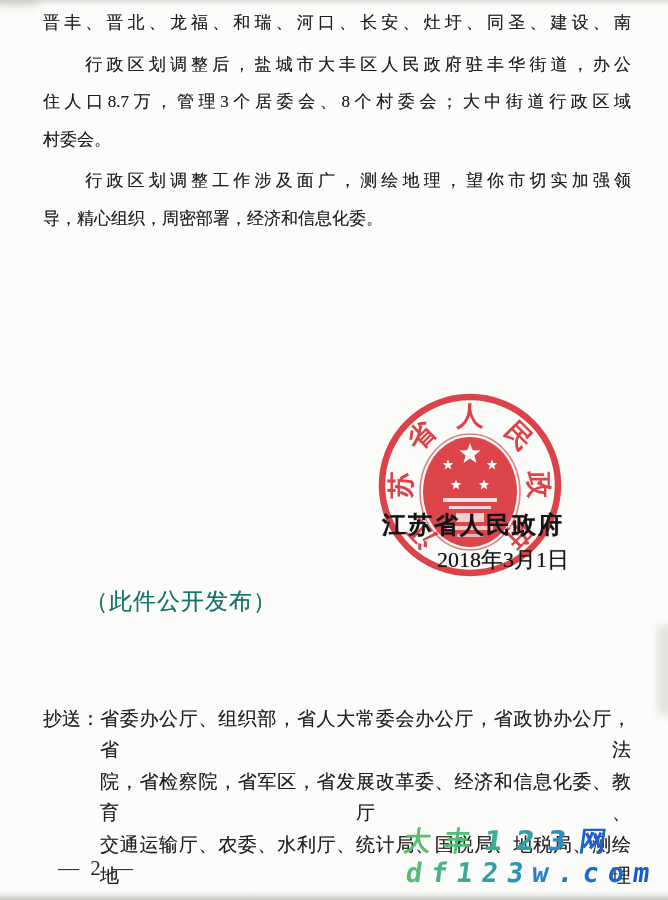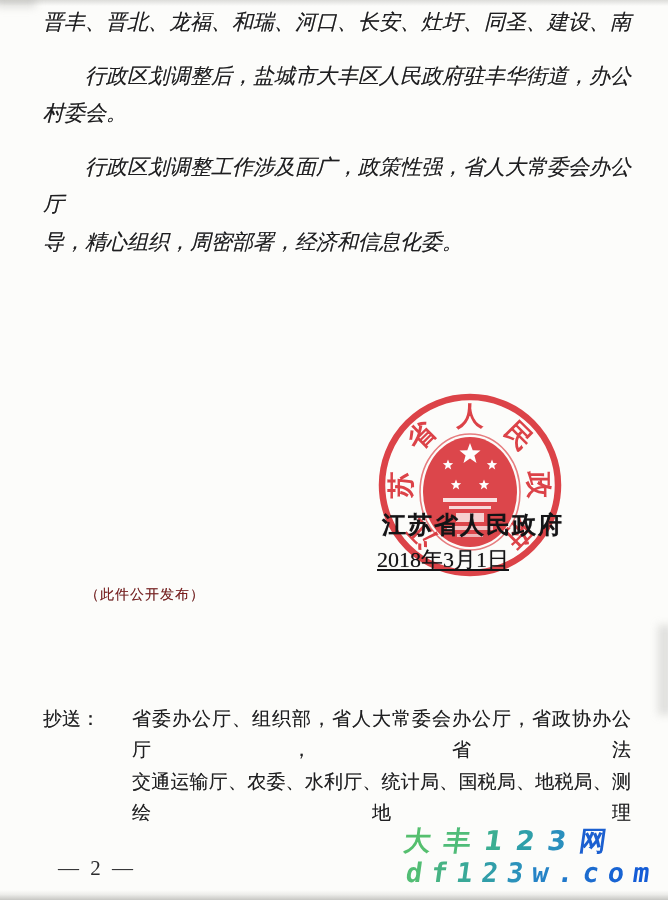--- a/index.html
+++ b/index.html
@@ -27,58 +27,56 @@
     position:absolute; right:-4px; top:625px; width:14px; height:90px;
     background:rgba(150,150,146,.28); filter:blur(4px); pointer-events:none;
   }
   .smudge-topleft {
     position:absolute; left:-4px; top:-3px; width:40px; height:10px;
     background:rgba(150,150,146,.30); filter:blur(4px); pointer-events:none;
   }
   
   .body-text {
     position:absolute; left:43px; top:4px; width:588px;
-    font-size:21px; line-height:37.6px; color:#1e1e20;
+    font-size:17px; line-height:37.6px; color:#1e1e20;
     text-shadow:0 0 .6px rgba(35,35,35,.55);
-    font-style:italic;
   }
-  .para + .para { margin-top:16px; }
+  .para + .para { margin-top:4px; }
   .tline { text-align:justify; text-align-last:justify; }
   .tline.last { text-align-last:left; }
   
   .publish-note {
     position:absolute; left:85px; top:586px;
-    font-size:14px; letter-spacing:1px; color:#7f1d1d;
+    font-size:23px; letter-spacing:1px; color:#0f766e;
     text-shadow:0 0 .6px rgba(35,35,35,.5);
   }
   
   .seal-wrap {
     position:absolute; left:377px; top:392px; width:186px; height:186px;
     z-index:1; opacity:.95;
   }
   .sig-issuer {
     position:absolute; left:377px; top:509px; width:192px; z-index:2;
     text-align:center; font-size:24px; letter-spacing:2px; font-weight:700;
     color:#141416; text-shadow:0 0 .7px rgba(20,20,20,.6);
   }
   .sig-date {
     position:absolute; left:377px; top:545px; width:192px; z-index:2;
-    text-align:left; font-size:22px; color:#141416;
+    text-align:right; font-size:22px; color:#141416;
     text-shadow:0 0 .7px rgba(20,20,20,.6);
-    text-decoration:underline;
   }
   
   .cc-block {
     position:absolute; left:43px; top:703px; width:588px;
     font-size:19px; line-height:31.4px; color:#202022;
     text-shadow:0 0 .6px rgba(35,35,35,.5);
   }
   .cc-label { position:absolute; left:0; top:0; }
   .cc-lines { margin-left:57px; width:531px; }
-  .ccline { text-align:justify; text-align-last:justify;margin-left:32px; }
+  .ccline { text-align:justify; text-align-last:justify; }
   
   .page-number {
     position:absolute; left:58px; top:856px;
     font-size:21px; letter-spacing:3px; color:#2a2a2c;
   }
   
   .wm1 {
     position:absolute; left:404px; top:823px; z-index:4; white-space:nowrap;
     font-family:"DejaVu Sans","Liberation Sans",sans-serif;
     font-weight:bold; font-size:27px; letter-spacing:13px;
@@ -98,24 +96,25 @@
 
   <div class="edge-top"></div>
   <div class="smudge-topleft"></div>
 
   <div class="body-text" id="body-text">
       <div class="para">
         <div class="tline">晋丰、晋北、龙福、和瑞、河口、长安、灶圩、同圣、建设、南</div>
       </div>
       <div class="para">
         <div class="tline">　　行政区划调整后，盐城市大丰区人民政府驻丰华街道，办公</div>
+        <div class="tline">住人口8.7万，管理3个居委会、8个村委会；大中街道行政区域</div>
         <div class="tline last">村委会。</div>
       </div>
       <div class="para">
-        <div class="tline">　　行政区划调整工作涉及面广，政策性强，省人大常委会办公厅</div>
+        <div class="tline">　　行政区划调整工作涉及面广，测绘地理，望你市切实加强领</div>
         <div class="tline last">导，精心组织，周密部署，经济和信息化委。</div>
       </div>
     </div>
 
   <div class="seal-wrap">
     <svg width="186" height="186" viewBox="0 0 186 186">
       <circle cx="93" cy="93" r="88" fill="none" stroke="#d7282e" stroke-width="6.5" opacity="0.92"></circle>
       <g id="seal-ring-text" fill="#d7282e" font-size="27" font-weight="bold" font-family="&quot;Liberation Serif&quot;,&quot;DejaVu Serif&quot;,serif" text-anchor="middle" opacity="0.92">
           <text x="44.2" y="150.8" transform="rotate(-135.0 44.2 141.8)">江</text>
           <text x="24.0" y="102.0" transform="rotate(-90.0 24.0 93.0)">苏</text>
@@ -146,20 +145,21 @@
 
   <div class="sig-issuer">江苏省人民政府</div>
   <div class="sig-date">2018年3月1日</div>
 
   <div class="publish-note">（此件公开发布）</div>
 
   <div class="cc-block">
     <span class="cc-label">抄送：</span>
     <div class="cc-lines" id="cc-lines">
         <div class="ccline">省委办公厅、组织部，省人大常委会办公厅，省政协办公厅，省法</div>
+        <div class="ccline">院，省检察院，省军区，省发展改革委、经济和信息化委、教育厅、</div>
         <div class="ccline">交通运输厅、农委、水利厅、统计局、国税局、地税局、测绘地理</div>
       </div>
   </div>
 
   <div class="page-number">— 2 —</div>
 
   <div class="wm1" id="wm-line1"><span style="color: rgb(85, 191, 110);">大</span><span style="color: rgb(79, 188, 120);">丰</span><span style="color: rgb(59, 174, 146);">1</span><span style="color: rgb(47, 159, 169);">2</span><span style="color: rgb(42, 143, 189);">3</span><span style="color: rgb(27, 95, 208);">网</span></div>
   <div class="wm2" id="wm-line2"><span style="color: rgb(82, 189, 116);">d</span><span style="color: rgb(71, 179, 132);">f</span><span style="color: rgb(58, 169, 152);">1</span><span style="color: rgb(49, 158, 169);">2</span><span style="color: rgb(43, 146, 187);">3</span><span style="color: rgb(37, 131, 198);">w</span><span style="color: rgb(32, 120, 203);">.</span><span style="color: rgb(28, 108, 207);">c</span><span style="color: rgb(24, 100, 211);">o</span><span style="color: rgb(20, 92, 214);">m</span></div>
 
   <div class="smudge-right"></div>

